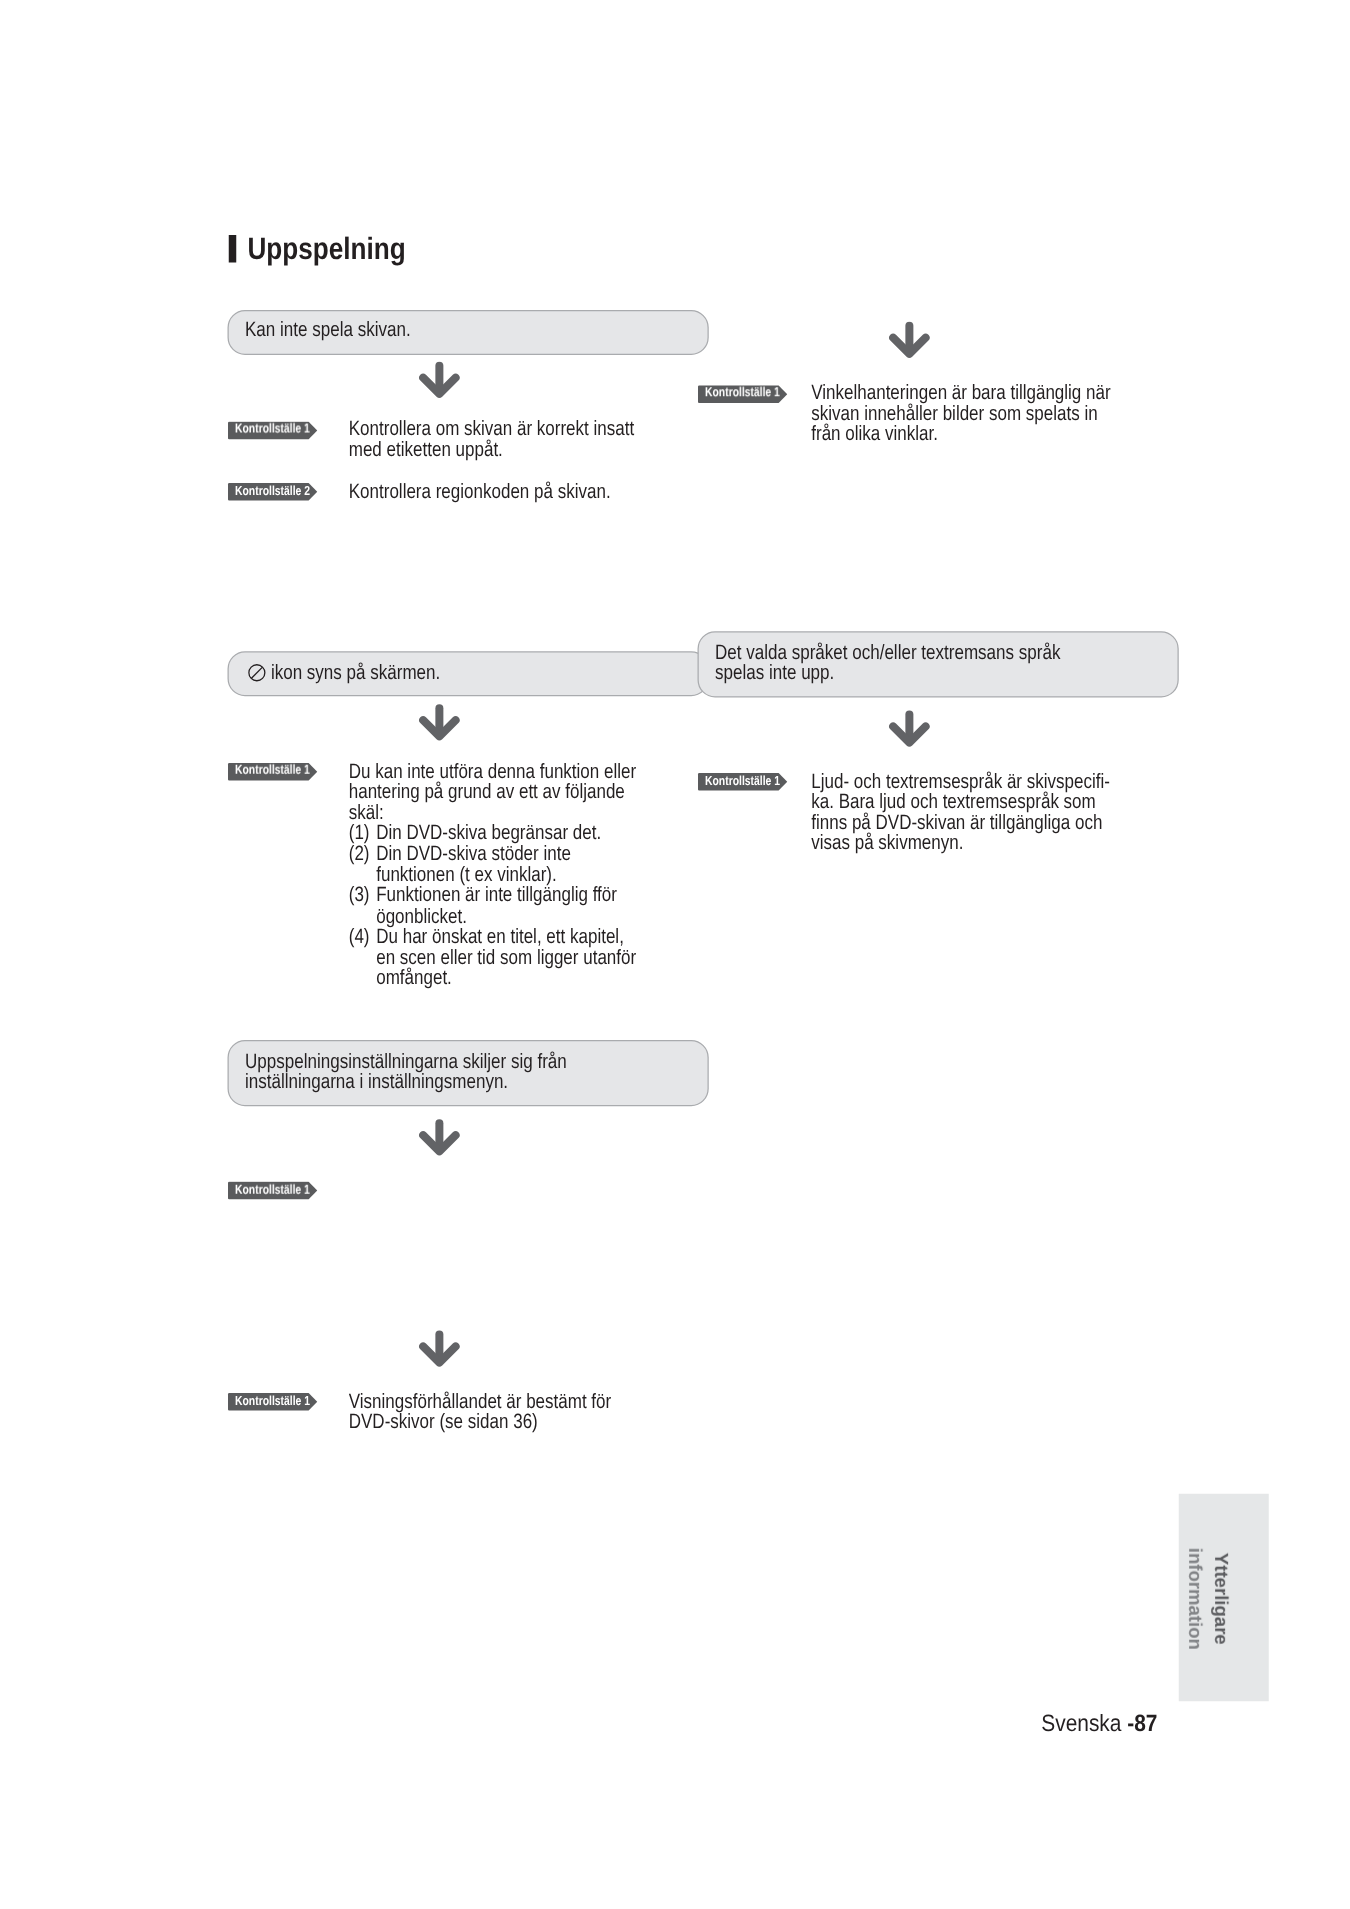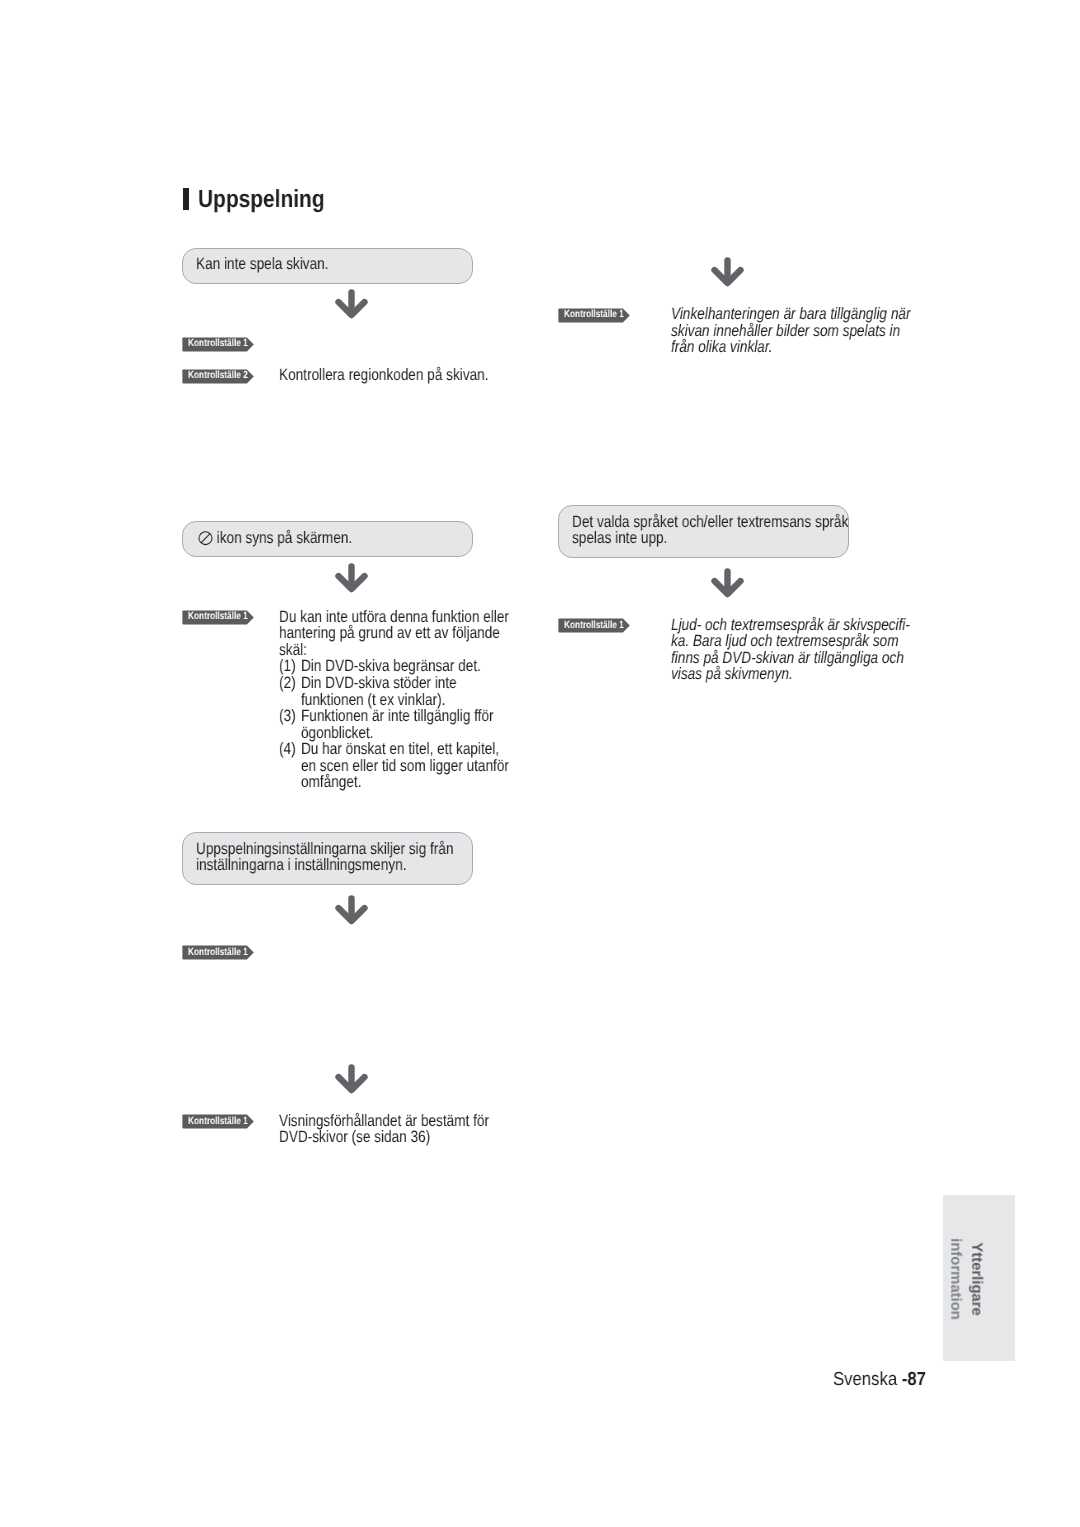--- a/index.html
+++ b/index.html
@@ -21,21 +21,21 @@
   .colR{left:558.3px;}
   .group{position:absolute;left:0;width:341px;}
   #colL .group:nth-child(1){top:247.7px;}
   #colL .group:nth-child(2){top:521px;}
   #colL .group:nth-child(3){top:832px;}
   #colL .group:nth-child(4){top:1053.8px;}
   #colR .group:nth-child(1){top:247px;}
   #colR .group:nth-child(2){top:505px;}
 
   
-  .qbox{box-sizing:border-box;width:291px;background:var(--box-bg,#e5e6e8);border:1px solid var(--box-border,#a9abae);
+  .qbox{box-sizing:border-box;width:385px;background:var(--box-bg,#e5e6e8);border:1px solid var(--box-border,#a9abae);
         border-radius:14px;padding:7.6px 14px 9.5px 12.7px;}
   .qline{font-size:16.5px;line-height:16.85px;color:var(--text-color,#231f20);white-space:nowrap;
          transform:scaleX(0.8255);transform-origin:0 50%;will-change:transform;}
   .qline .sym{display:inline-block;vertical-align:-3.2px;margin-left:3.4px;margin-right:7.2px;
                transform:scaleX(1.2114);transform-origin:0 50%;}
 
   
   .arrowwrap{text-align:center;padding-top:5.8px;padding-bottom:17.2px;}
   #colL .group:nth-child(3) .arrowwrap,
   #colL .group:nth-child(4) .arrowwrap,
@@ -45,21 +45,21 @@
   #colR .arrow{left:-1.2px;}
 
   
   .arow{display:flex;align-items:flex-start;margin-bottom:17.7px;}
   .arow:last-child{margin-bottom:0;}
   .badge{position:relative;flex:0 0 auto;width:72px;height:14px;margin-top:0.4px;}
   .badge .bg{position:absolute;left:0;top:0;}
   .badge .lbl{position:absolute;left:5.7px;top:1.1px;font-size:10.4px;font-weight:bold;color:#ffffff;
               white-space:nowrap;line-height:12px;transform:scaleX(0.797);transform-origin:0 50%;will-change:transform;}
   .atext{margin-left:25.2px;font-size:16.5px;margin-top:-1.4px;}
-  #colR .atext{margin-left:41px;font-style:italic;}
+  #colR .atext{margin-left:19px;}
   .atext > div,.num .nt > div{line-height:16.6px;white-space:nowrap;}
   .atext > div,.num{transform:scaleX(0.8245);transform-origin:0 50%;will-change:transform;}
   .num{display:flex;}
   .num .n{flex:0 0 auto;width:26.65px;}
   .num .nt{flex:1 1 auto;}
 
   
   .sidetab{position:absolute;left:943px;top:1194.5px;width:72px;height:166px;background:var(--side-tab-bg,#e5e7e8);}
   .sidetab .inner{position:absolute;left:50%;top:50%;
      transform:translate(-50%,-50%) translateX(-12.7px) translateY(1px) rotate(90deg) scaleX(0.99);
@@ -96,20 +96,24 @@
           </svg>
         </div>
         <div class="answers">
           <div class="arow">
             <span class="badge">
               <svg class="bg" width="72" height="15" viewBox="0 0 72 15">
                 <path fill="#5a5b5d" d="M1.3 0.4 H64.9 L71.8 7.4 L64.9 14.4 H1.3 A0.9 0.9 0 0 1 0.4 13.5 V1.3 A0.9 0.9 0 0 1 1.3 0.4 Z"></path>
               </svg>
               <span class="lbl">Kontrollställe 1</span>
             </span>
+            <div class="atext">
+              <div>Kontrollera om skivan är korrekt insatt</div>
+              <div>med etiketten uppåt.</div>
+            </div>
           </div>
           <div class="arow">
             <span class="badge">
               <svg class="bg" width="72" height="15" viewBox="0 0 72 15">
                 <path fill="#5a5b5d" d="M1.3 0.4 H64.9 L71.8 7.4 L64.9 14.4 H1.3 A0.9 0.9 0 0 1 0.4 13.5 V1.3 A0.9 0.9 0 0 1 1.3 0.4 Z"></path>
               </svg>
               <span class="lbl">Kontrollställe 2</span>
             </span>
             <div class="atext">
               <div>Kontrollera regionkoden på skivan.</div>

